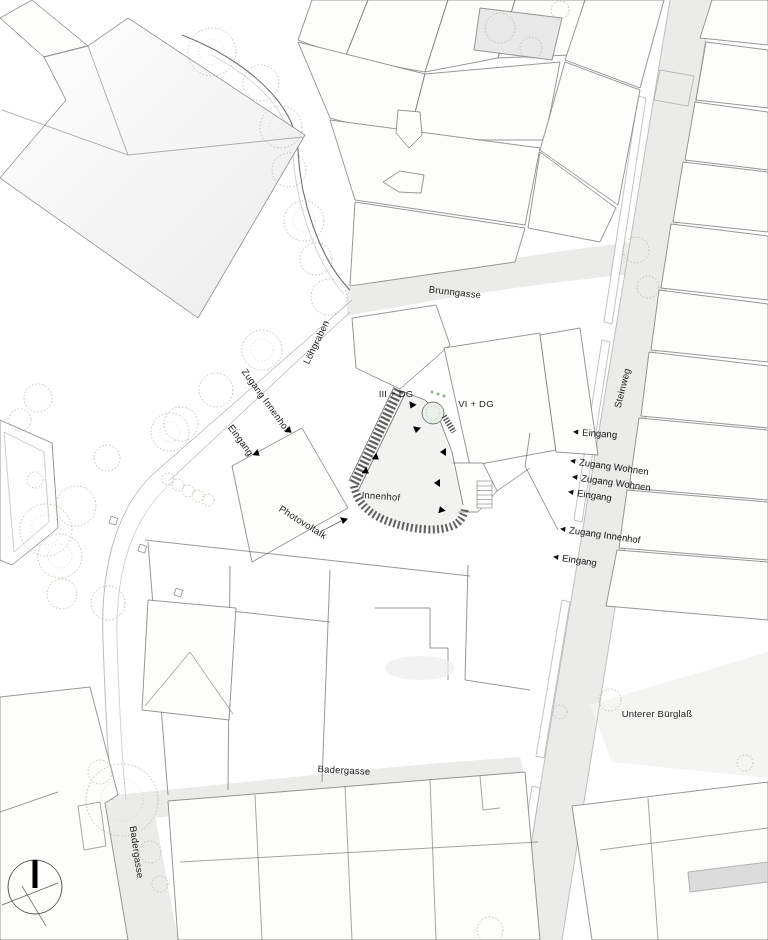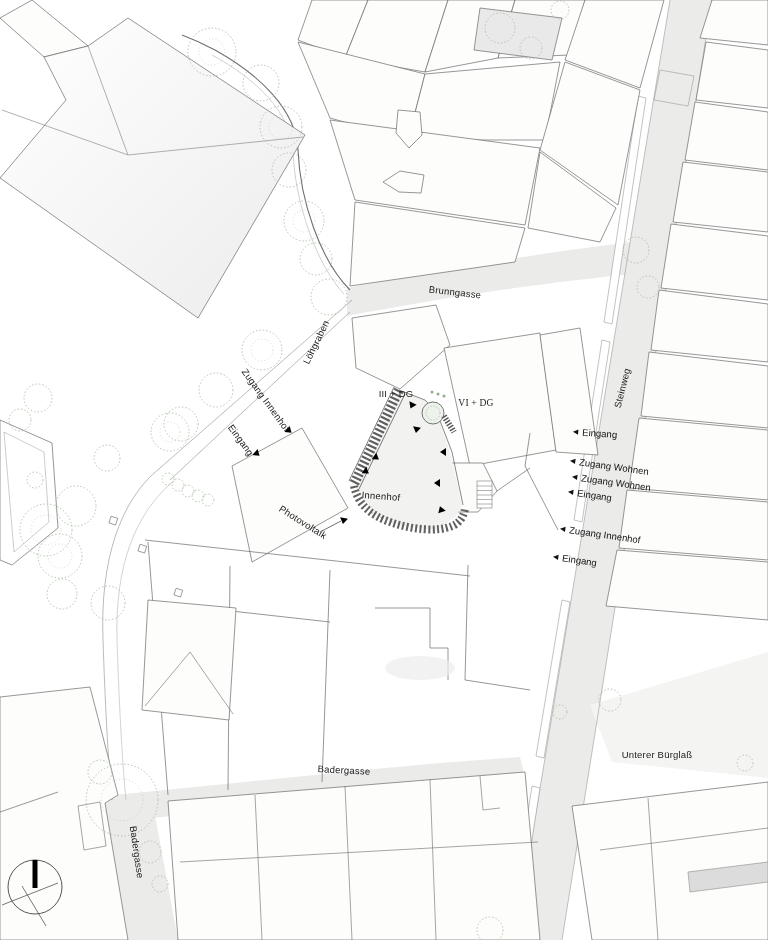--- a/index.html
+++ b/index.html
@@ -277,29 +277,29 @@
 <div class="lbl center" style="left:455px;top:292px;transform:translate(-50%,-50%) rotate(6.5deg);">Brunngasse</div>
 
 <div class="lbl center" style="left:316px;top:342px;transform:translate(-50%,-50%) rotate(-64deg);">Löhgraben</div>
 
 <div class="lbl center" style="left:266px;top:400px;transform:translate(-50%,-50%) rotate(54deg);">Zugang Innenhof</div>
 
 <div class="lbl center" style="left:241px;top:440px;transform:translate(-50%,-50%) rotate(54deg);">Eingang</div>
 
 <div class="lbl center" style="left:396px;top:393px;text-align:right;">III + DG</div>
 
-<div class="lbl center" style="left:476px;top:403px;font-family:Liberation Serif, serif;">VI + DG</div>
+<div class="lbl center" style="left:476px;top:403px;">VI + DG</div>
 
 <div class="lbl center" style="left:381px;top:496px;transform:translate(-50%,-50%) rotate(4deg);">Innenhof</div>
 
 <div class="lbl center" style="left:303px;top:522px;transform:translate(-50%,-50%) rotate(32deg);">Photovoltaik</div>
 
 <div class="lbl center" style="left:622px;top:388px;transform:translate(-50%,-50%) rotate(-76deg);">Steinweg</div>
 
-<div class="lbl center" style="left:657px;top:754px;">Unterer Bürglaß</div>
+<div class="lbl center" style="left:657px;top:713px;">Unterer Bürglaß</div>
 
 <div class="lbl center" style="left:344px;top:770px;transform:translate(-50%,-50%) rotate(3deg);">Badergasse</div>
 
 <div class="lbl center" style="left:137px;top:852px;transform:translate(-50%,-50%) rotate(82deg);">Badergasse</div>
 
 <div class="entrance-row" style="left:573px;top:426px;transform:rotate(4deg);">
   <span class="tri">◀</span>
   <span>Eingang</span>
 </div>
 <div class="entrance-row" style="left:570px;top:455px;transform:rotate(8deg);">

